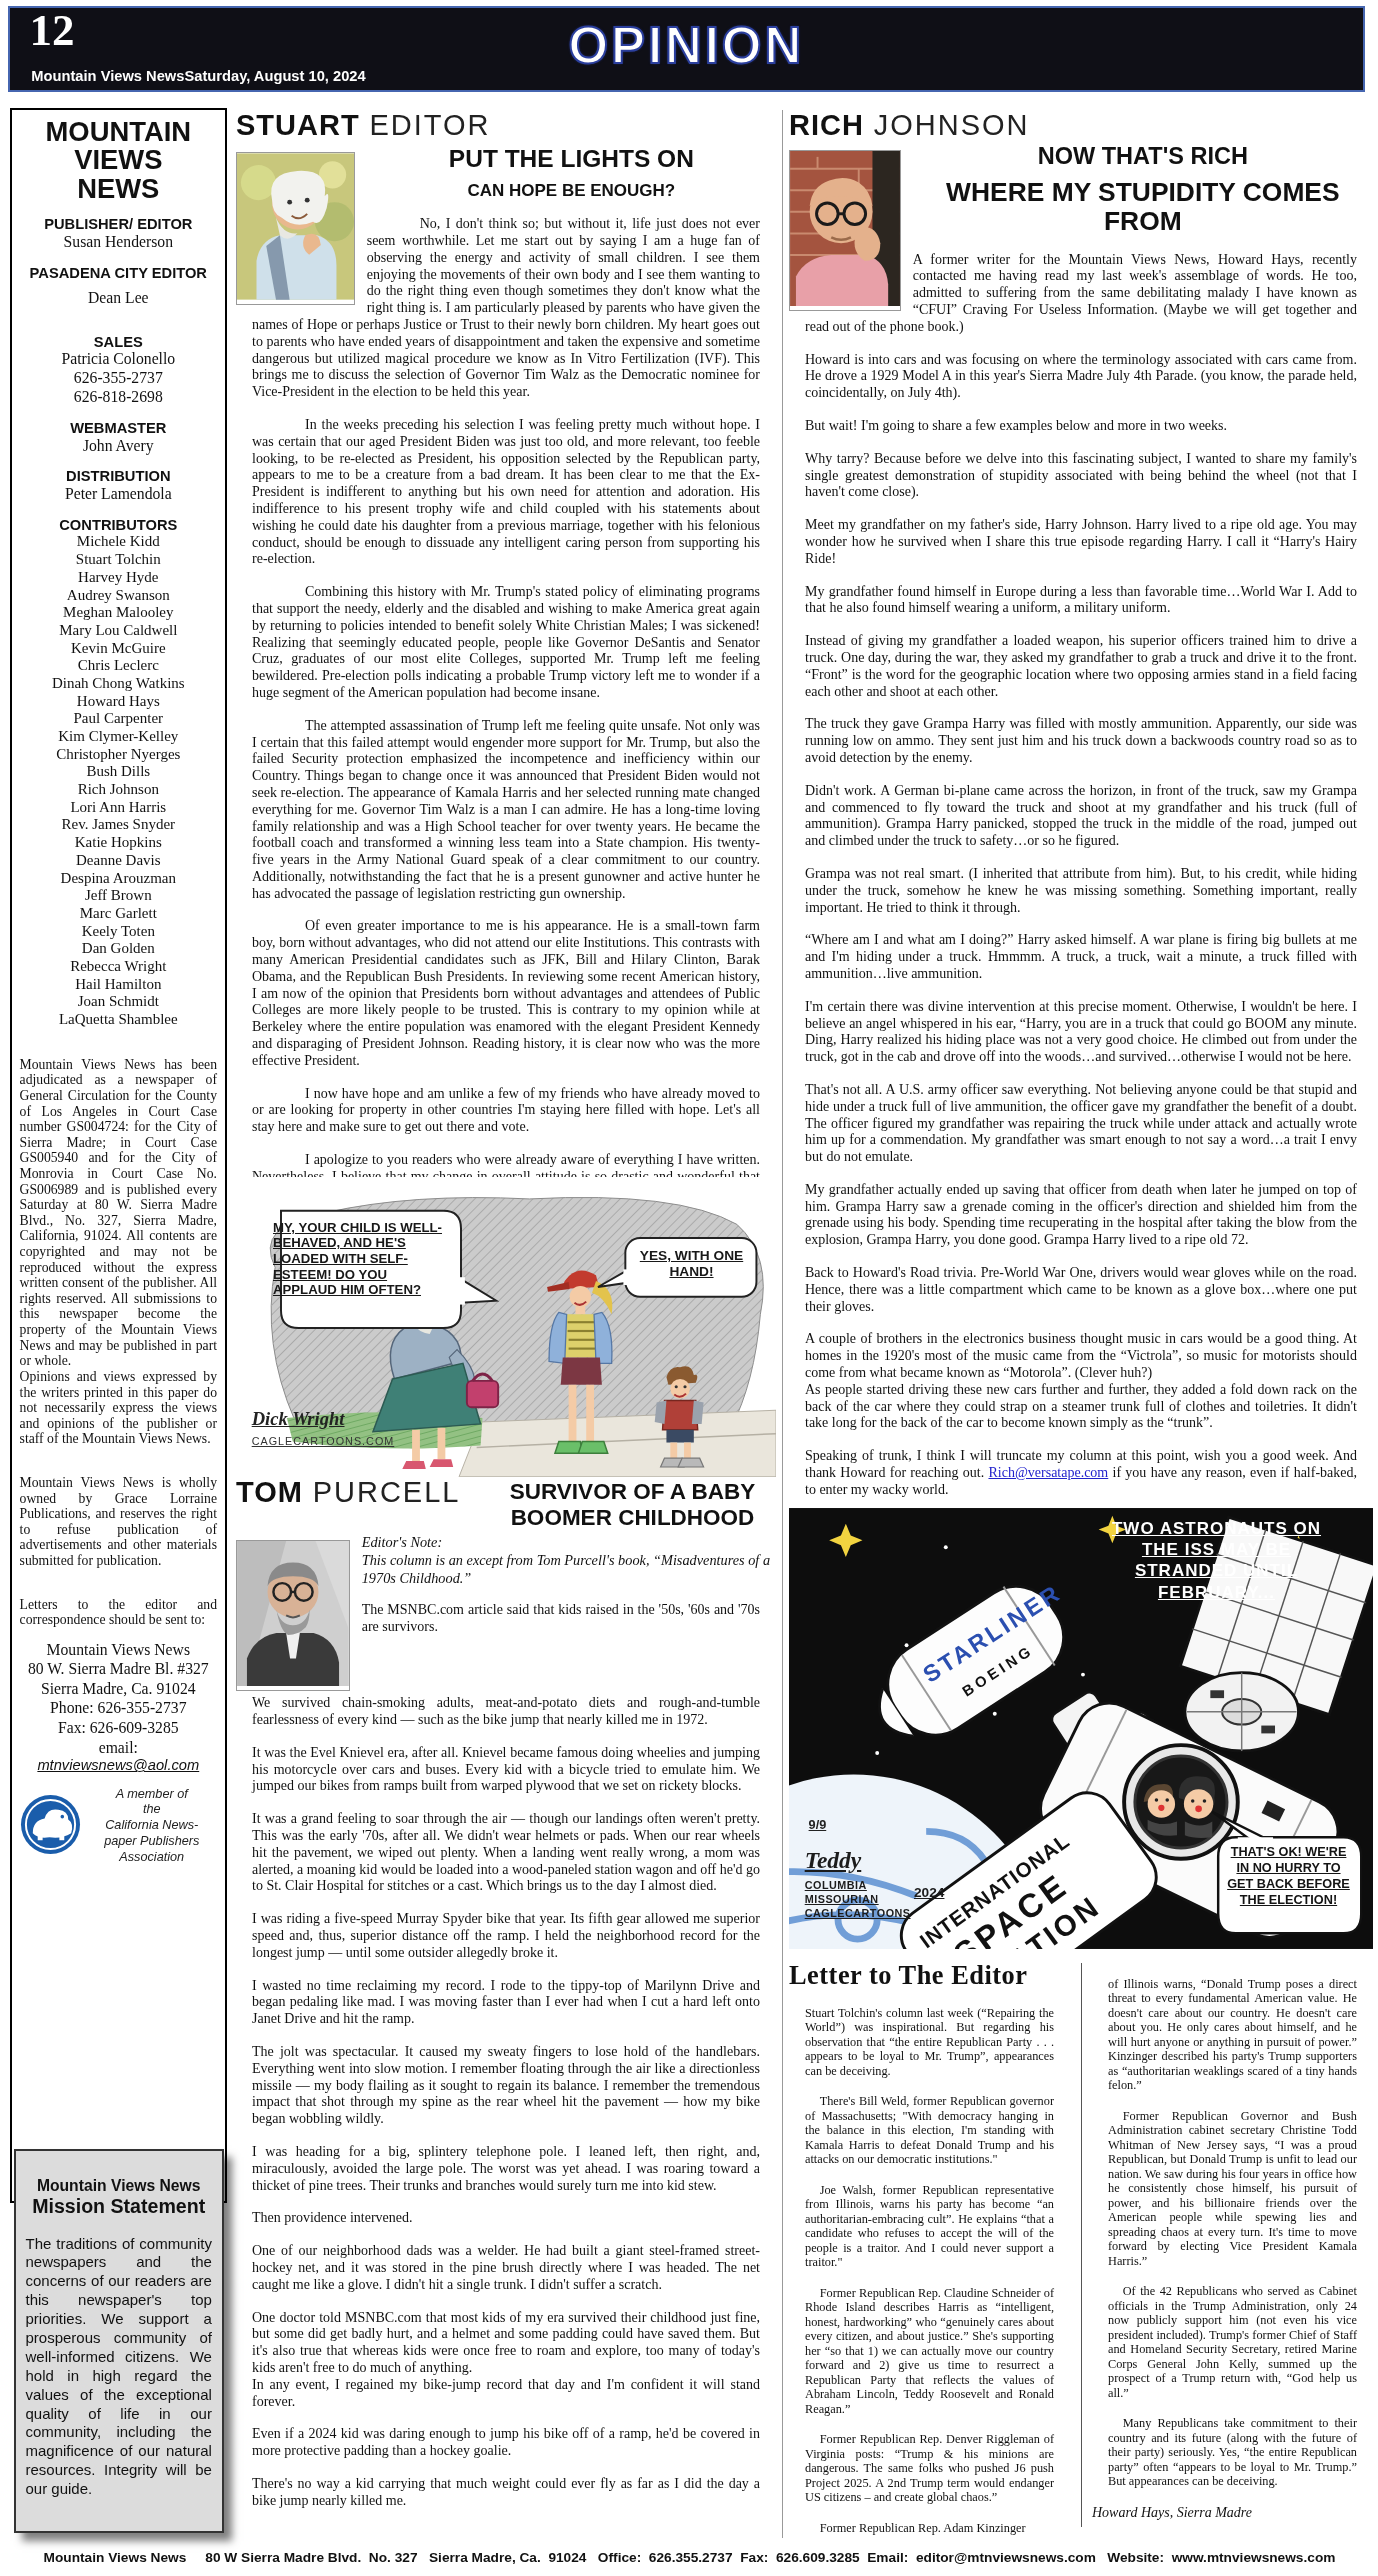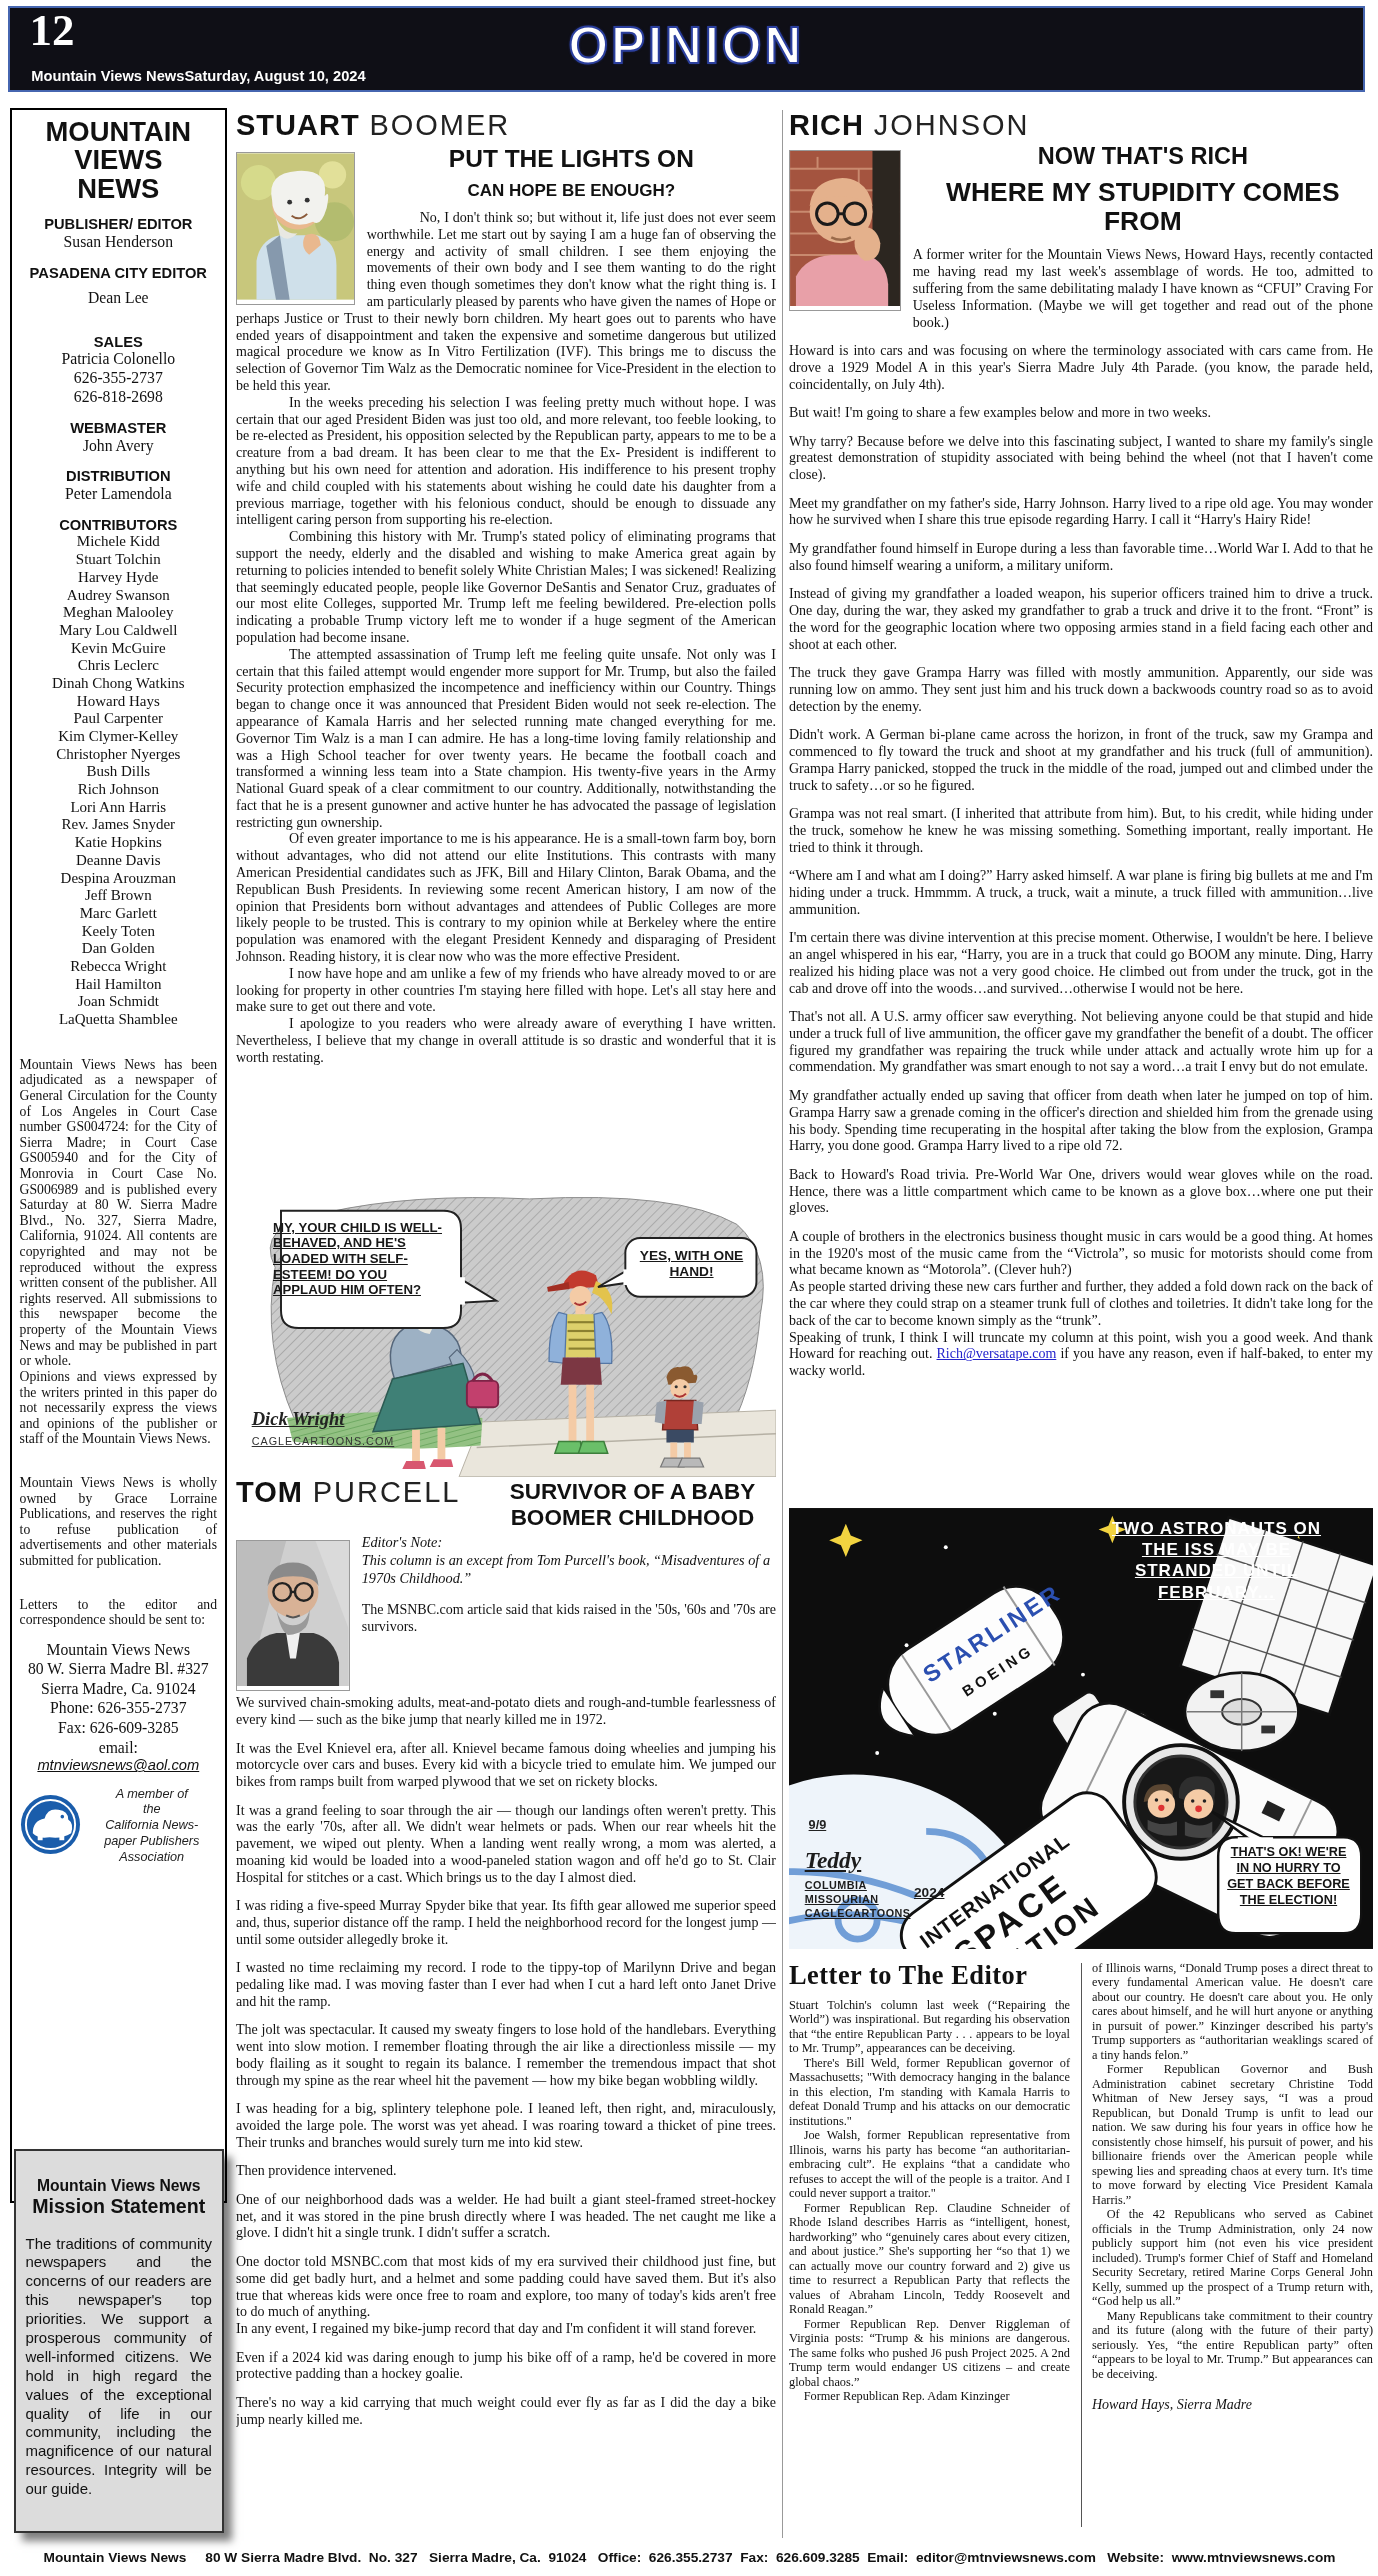--- a/index.html
+++ b/index.html
@@ -38,21 +38,21 @@
   .col-right{position:absolute;left:789px;top:110px;width:584px;}
   .author-line{font:300 29px/1.1 "Liberation Sans",sans-serif;letter-spacing:2px;color:#222;}
   .author-line .fn{font-weight:800;letter-spacing:1px;margin-right:9.8px;color:#111;}
   .block{overflow:hidden;}
   .stuart-block{height:1067px;}
   .tom-block{height:1077px;}
   .rich-block{height:1396px;}
   .photo{float:left;margin:5.9px 11.7px 3.9px 0;border:1px solid #999;}
   .col-title{font:800 24.5px/1.1 "Liberation Sans",sans-serif;text-align:center;margin-top:3.9px;}
   .col-sub{font:800 17px/1.1 "Liberation Sans",sans-serif;text-align:center;margin:8.8px 0 9.8px;}
-  .para{font:14px/1.2 "Liberation Serif",serif;text-align:justify;white-space:pre-line;margin:0;}
+  .para{font:14px/1.2 "Liberation Serif",serif;text-align:justify;white-space:pre-line;margin:16px;}
   .indent{text-indent:53px;}
   .gap{margin-bottom:11.7px;}
   .rich-paras p:last-child{margin-bottom:0;}
   .tom-head{display:flex;align-items:flex-start;}
   .tom-title{flex:1;font:800 22.5px/1.15 "Liberation Sans",sans-serif;text-align:center;margin-top:2px;}
   .ed-note{font:italic 14.3px/1.25 "Liberation Serif",serif;margin-top:3.9px;padding-left:30px;}
   .tom-paras{clear:left;margin-top:11.7px;}
   .rich-title1{font:800 23.5px/1.1 "Liberation Sans",sans-serif;text-align:center;margin-top:2px;}
   .rich-title2{font:800 26.4px/1.1 "Liberation Sans",sans-serif;text-align:center;margin:7.8px 0 11.7px;}
   .link{color:#2222cc;text-decoration:underline;cursor:pointer;}
@@ -181,21 +181,21 @@
     <div class="m1">Mountain Views News</div>
     <div class="m2">Mission Statement</div>
     <div class="mtext">The traditions of community newspapers and the concerns of our readers are this newspaper's top priorities.  We support a prosperous community of well-informed citizens.  We hold in high regard the values of the exceptional quality of life in our community, including the magnificence of our natural resources.  Integrity will be our guide.</div>
   </div>
 
   <div class="vline"></div>
 
   <div class="col-mid">
 
     <div class="block stuart-block">
-      <div class="author-line"><span class="fn">STUART</span><span>BOOMER</span></div>
+      <div class="author-line"><span class="fn">STUART</span><span>EDITOR</span></div>
       <div>
         <span class="photo">
           <svg width="117" height="147" viewBox="0 0 120 150">
             <rect width="120" height="150" fill="#c8c77c"></rect>
             <circle cx="22" cy="30" r="18" fill="#dade8e" opacity="0.8"></circle>
             <circle cx="98" cy="22" r="14" fill="#e8e6a0" opacity="0.8"></circle>
             <circle cx="100" cy="70" r="20" fill="#a9b86a" opacity="0.7"></circle>
             <path d="M20,150 L20,110 Q24,88 44,84 L82,84 Q102,90 102,115 L102,150 Z" fill="#cfe0ea"></path>
             <path d="M30,95 L44,84 54,150 40,150 Z" fill="#8699ad"></path>
             <circle cx="62" cy="52" r="26" fill="#e9b88e"></circle>

